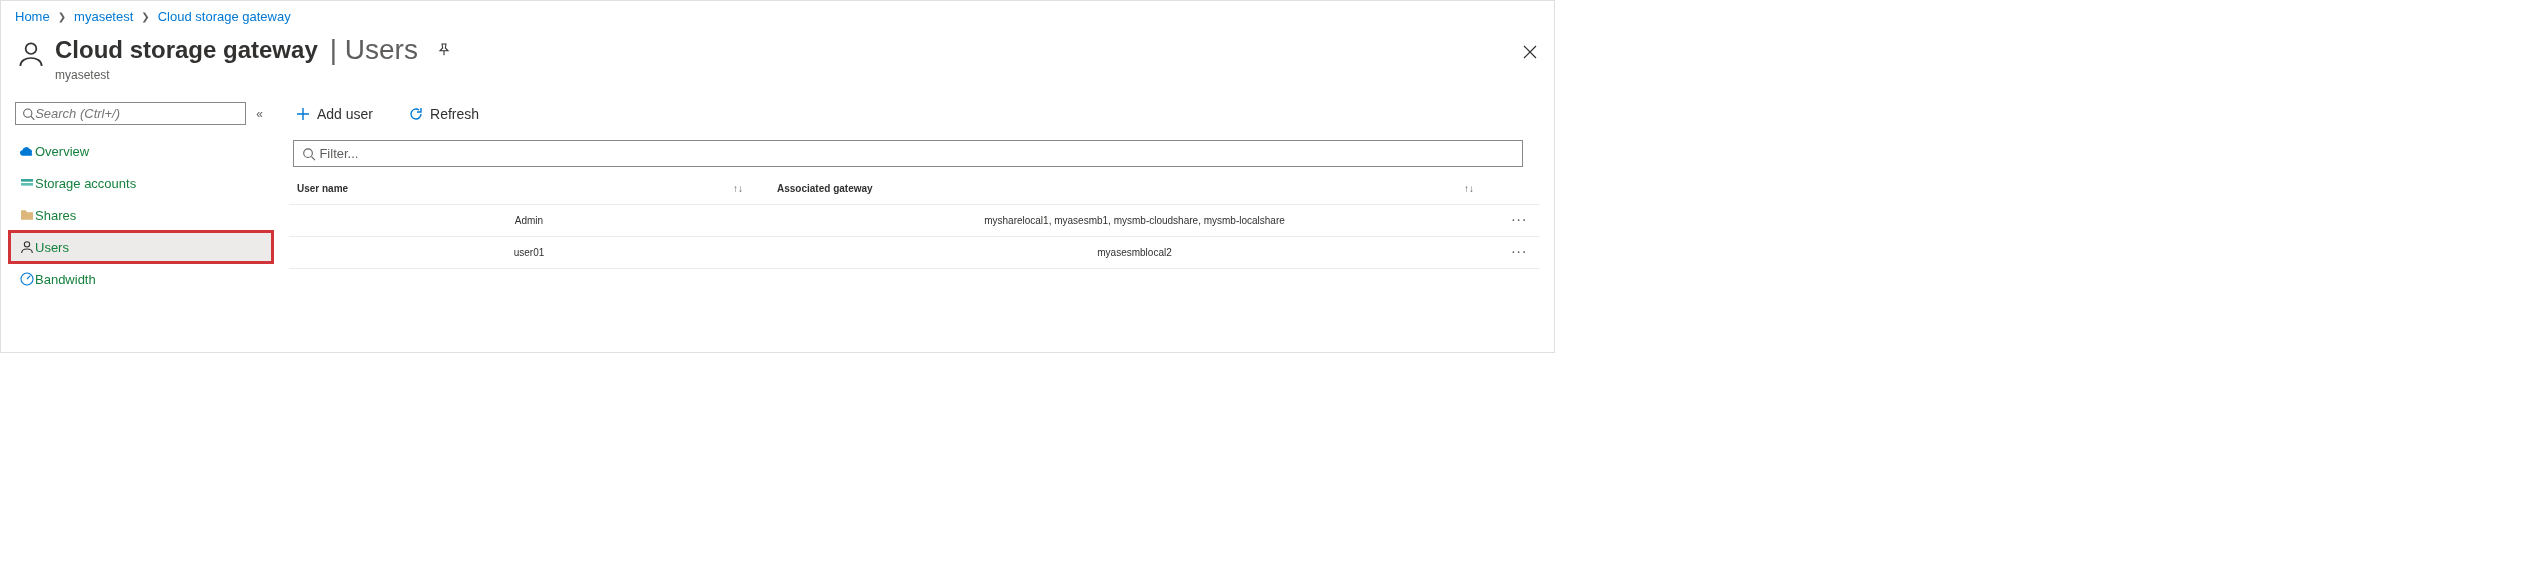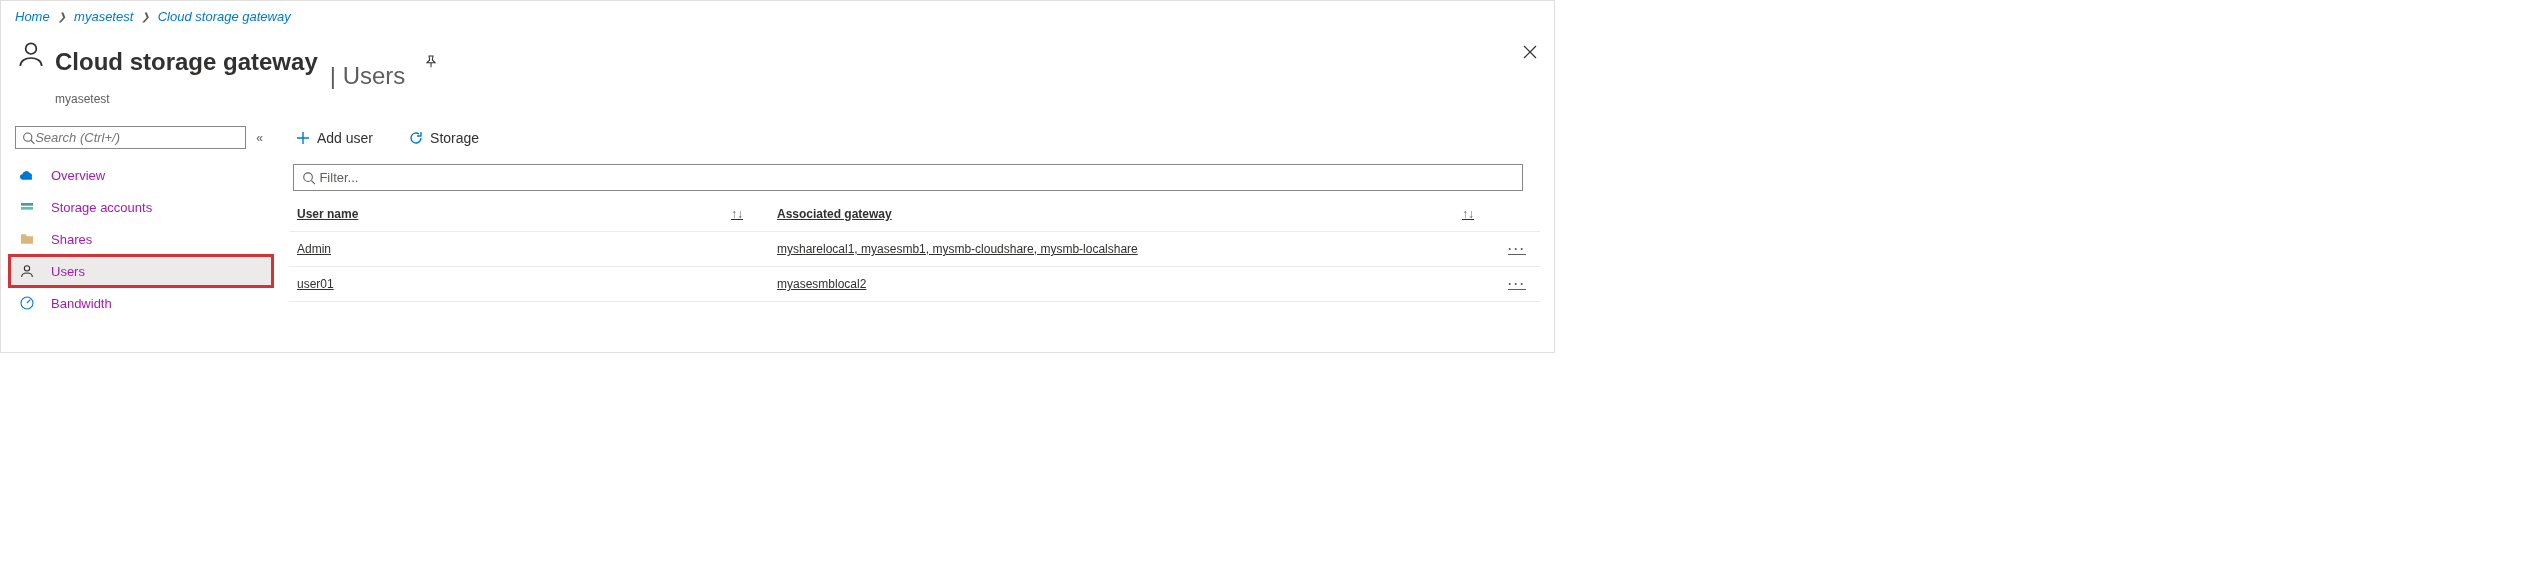--- a/index.html
+++ b/index.html
@@ -11,39 +11,38 @@
       border: 1px solid #e1dfdd;
       width: 1555px;
       height: 353px;
       overflow: hidden;
     }
     .breadcrumb {
       display: flex;
       align-items: center;
       gap: 8px;
       padding: 8px 14px 4px;
-      font-style: italic;
     }
     .breadcrumb a {
       color: #0078d4;
       text-decoration: none;
       font-size: 13px;
     }
     .breadcrumb .chev { color: #605e5c; font-size: 10px; }
     .header-row {
       display: flex;
       align-items: flex-start;
       padding: 6px 14px 2px;
       position: relative;
     }
     .header-icon { width: 32px; height: 32px; flex: none; margin-right: 8px; margin-top: 4px; }
     .title-block { flex: 1; }
     .title-line { display: flex; align-items: center; gap: 12px; }
     .title-main { font-size: 24px; font-weight: 600; color: #323130; }
-    .title-sub  { font-size: 24px; font-weight: 400; color: #605e5c; margin-top: 28px; }
+    .title-sub  { font-size: 28px; font-weight: 400; color: #605e5c; }
     .subtitle   { font-size: 12px; color: #605e5c; margin-top: 2px; }
     .pin-btn, .close-btn {
       background: none; border: none; cursor: pointer;
       padding: 6px; color: #323130;
       display: flex; align-items: center; justify-content: center;
     }
     .close-btn { position: absolute; right: 10px; top: 10px; }
     .layout { display: flex; }
     .sidebar {
       width: 280px; flex: none;
@@ -58,25 +57,25 @@
       padding: 3px 6px;
       background: #fff;
     }
     .search-box input {
       border: none; outline: none; width: 100%;
       font-family: inherit; font-size: 13px;
       color: #4d7c0f; font-style: italic;
     }
     .collapse-chev { cursor: pointer; color: #605e5c; font-size: 12px; padding: 4px; }
     .nav-item {
-      display: flex; align-items: center; gap: 16px;
+      display: flex; align-items: center; gap: 0;
       padding: 8px 10px;
       cursor: pointer;
       font-size: 13px;
-      color: #a21caf;
+      color: #15803d;
     }
     .nav-item.selected {
       background: #edebe9;
       outline: 3px solid #d13438;
       outline-offset: -2px;
     }
     .nav-icon { width: 16px; height: 16px; flex: none; }
     .main {
       flex: 1;
       padding: 18px 14px 10px 8px;
@@ -96,25 +95,24 @@
       padding: 5px 8px;
       margin: 0 17px 6px 4px;
     }
     .filter-box input {
       border: none; outline: none; width: 100%;
       font-family: inherit; font-size: 13px;
     }
     .filter-box input::placeholder { color: #605e5c; }
     .table { width: 100%; border-collapse: collapse; }
     .table th, .table td {
-      text-align: left;
+      text-align: center;
       padding: 10px 8px;
       border-bottom: 1px solid #edebe9;
-      font-size: 12px;
-      text-decoration: underline;
+      font-size: 10px;
     }
     .table th {
       font-weight: 600;
       border-bottom: 1px solid #edebe9;
     }
     .th-inner { display: flex; align-items: center; justify-content: space-between; padding-right: 18px; }
     .sort-icon { color: #605e5c; }
     .row-menu { text-align: right; color: #605e5c; letter-spacing: 2px; font-weight: bold; cursor: pointer; width: 40px; }
     .col-user { width: 480px; }
   </style>
@@ -221,21 +219,21 @@
         <svg width="16" height="16" viewBox="0 0 16 16" stroke="#0078d4" stroke-width="1.4">
             <path d="M8 2v12M2 8h12"></path>
           </svg>
         <span>Add user</span>
       </button>
       <button class="tool-btn">
         <svg width="16" height="16" viewBox="0 0 16 16" fill="none" stroke="#0078d4" stroke-width="1.4">
             <path d="M13 8a5 5 0 1 1-2-4"></path>
             <path d="M13 2v4h-4"></path>
           </svg>
-        <span>Storage</span>
+        <span>Refresh</span>
       </button>
     </div>
 
     <div class="filter-box">
       <svg width="14" height="14" viewBox="0 0 16 16" fill="none" stroke="#605e5c" stroke-width="1.3">
           <circle cx="7" cy="7" r="5"></circle>
           <path d="M11 11l4 4"></path>
         </svg>
       &nbsp;
       <input type="text" placeholder="Filter..." style="">

